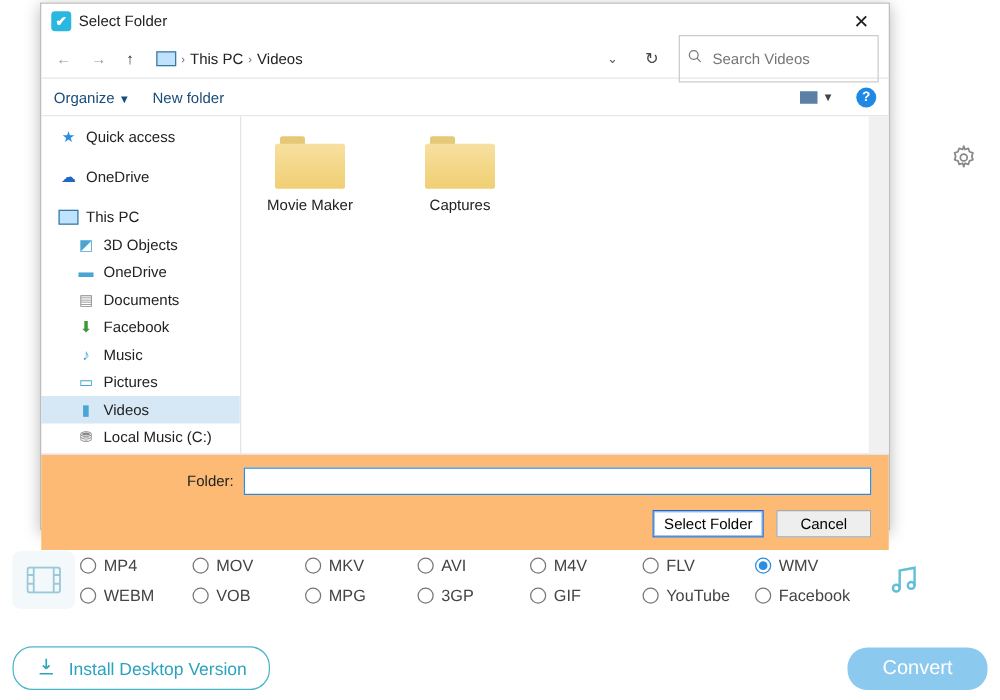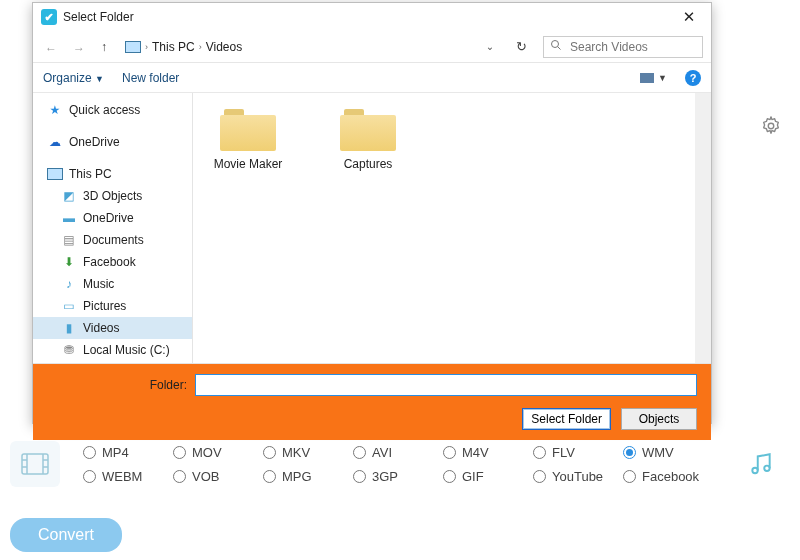--- a/index.html
+++ b/index.html
@@ -1,19 +1,19 @@
 <!DOCTYPE html>
 <html><head>
 <meta charset="utf-8">
 <style>
 html,body{margin:0;padding:0;width:800px;height:560px;background:#fff;font-family:"Segoe UI",Arial,sans-serif;font-size:12px;color:#222;overflow:hidden}
 *{box-sizing:border-box}
 .bg-layer{position:absolute;top:0;left:0;width:800px;height:560px}
 .bg-gear{position:absolute;top:115px;right:18px;color:#888}
-.bg-formats{position:absolute;top:440px;left:10px;right:10px;display:flex;align-items:center;gap:23px}
+.bg-formats{position:absolute;top:440px;left:10px;right:10px;display:flex;align-items:center;gap:4px}
 .video-badge{width:50px;height:46px;border-radius:6px;background:#f3f8fb;display:flex;align-items:center;justify-content:center;color:#9cc9d9}
 .music-badge{width:50px;height:46px;display:flex;align-items:center;justify-content:center;color:#61c0d6}
 .fmt-grid{display:grid;grid-template-columns:repeat(7,90px);grid-template-rows:24px 24px;align-items:center}
 .fmt{display:flex;align-items:center;gap:6px;font-size:13px;color:#444}
 .radio{width:13px;height:13px;border:1.5px solid #777;border-radius:50%;background:#fff;display:inline-flex;align-items:center;justify-content:center}
 .radio.sel{border-color:#2a8de0}
 .radio.sel::after{content:"";width:7px;height:7px;border-radius:50%;background:#2a8de0}
 .bg-footer{position:absolute;bottom:8px;left:10px;right:10px;display:flex;justify-content:space-between;align-items:center}
 .install-btn{border:1px solid #4ab4cc;color:#2aa3bf;border-radius:16px;padding:7px 18px;display:flex;align-items:center;gap:10px;font-size:14px}
 .convert-btn{background:#8cc9ef;color:#fff;border-radius:16px;padding:8px 28px;font-size:16px}
@@ -23,21 +23,21 @@
 .app-icon{width:16px;height:16px;background:#2ab7e0;border-radius:3px;display:flex;align-items:center;justify-content:center;color:#fff;font-size:11px;font-weight:bold}
 .close-x{width:36px;height:24px;display:flex;align-items:center;justify-content:center;font-size:15px}
 .dlg-nav{height:32px;border-bottom:1px solid #e6e6e6;display:flex;align-items:center;padding:0 8px;gap:8px}
 .nav-arrow{color:#999;padding:3px 4px}
 .nav-arrow.en{color:#333}
 .pc-icon{display:inline-flex;width:16px;height:12px;border:1px solid #3b78a0;background:#bfe3ff}
 .breadcrumb{flex:1;display:flex;align-items:center;gap:2px;padding:0 6px;font-size:12px;color:#222}
 .bc-sep{color:#666;font-size:9px;padding:0 2px}
 .bc-down{margin-left:auto;color:#555;font-size:10px}
 .refresh{color:#444;padding:0 8px;font-size:13px}
-.search-box{width:160px;height:22px;border:1px solid #ccc;display:flex;align-items:center;padding:0 6px;gap:6px;color:#777}
+.search-box{width:160px;height:38px;border:1px solid #ccc;display:flex;align-items:center;padding:0 6px;gap:6px;color:#777}
 .search-box input{border:0;outline:0;flex:1;font-size:12px;color:#555;background:transparent}
 .dlg-toolbar{height:30px;border-bottom:1px solid #e8e8e8;display:flex;align-items:center;padding:0 10px;gap:18px;color:#1a4c7a;font-size:12px}
 .dlg-toolbar .spacer{flex:1}
 .view-btn{display:flex;align-items:center;gap:4px;color:#444}
 .help-ic{width:16px;height:16px;border-radius:50%;background:#1e88e5;color:#fff;display:flex;align-items:center;justify-content:center;font-size:11px;font-weight:bold}
 .dlg-body{display:flex;height:270px}
 .tree{width:160px;border-right:1px solid #e4e4e4;overflow-y:scroll;padding:6px 0}
 .tree::-webkit-scrollbar{width:16px}
 .tree::-webkit-scrollbar-thumb{background:#c9c9c9}
 .tree::-webkit-scrollbar-track{background:#f0f0f0}
@@ -50,21 +50,21 @@
 .ic-disk{color:#888}
 .ic-film{color:#4aa4d4}
 .tree-gap{height:10px}
 .content{flex:1;padding:14px 10px;display:flex;gap:30px;align-items:flex-start;position:relative}
 .content::-webkit-scrollbar{width:16px}
 .content-scroll{position:absolute;right:0;top:0;bottom:0;width:16px;background:#f0f0f0}
 .folder-item{display:flex;flex-direction:column;align-items:center;width:90px;gap:6px;font-size:12px}
 .big-folder{width:56px;height:44px;position:relative}
 .big-folder::before{content:"";position:absolute;top:2px;left:4px;width:20px;height:8px;background:#e6c976;border-radius:2px 2px 0 0}
 .big-folder::after{content:"";position:absolute;top:8px;left:0;right:0;bottom:0;background:linear-gradient(#f7e0a0,#f0cf73);border-radius:2px}
-.dlg-bottom{border-top:1px solid #e4e4e4;padding:10px 14px;background:#f97316}
+.dlg-bottom{border-top:1px solid #e4e4e4;padding:10px 14px;background:#fdba74}
 .folder-row{display:flex;align-items:center;gap:8px;margin-bottom:12px}
 .folder-row label{text-align:right;width:140px;color:#222}
 .folder-input{flex:1;height:22px;border:1px solid #2a8de0;outline:0;padding:0 4px;font-size:12px}
 .btn-row{display:flex;justify-content:flex-end;gap:10px}
 .dlg-btn{min-width:76px;height:22px;border:1px solid #a9a9a9;background:#eee;font-size:12px;display:inline-flex;align-items:center;justify-content:center;padding:0 8px}
 .dlg-btn.primary{border:1px solid #1e66c7;background:#fff;box-shadow:inset 0 0 0 1px #a5c7e8}
 </style>
 </head>
 <body>
 
@@ -147,20 +147,26 @@
     <div class="music-badge">
         <svg width="26" height="26" viewBox="0 0 24 24" fill="none" stroke="currentColor" stroke-width="1.8">
           <path d="M9 18V5l11-2v13"></path>
           <circle cx="6.5" cy="18" r="2.5"></circle>
           <circle cx="17.5" cy="16" r="2.5"></circle>
         </svg>
       </div>
   </div>
 
   <div class="bg-footer">
+    <div class="install-btn">
+      <span><svg width="16" height="16" viewBox="0 0 24 24" fill="none" stroke="currentColor" stroke-width="2">
+            <path d="M12 3v12m0 0l-4-4m4 4l4-4M4 21h16"></path>
+          </svg></span>
+      <span>Install Desktop Version</span>
+    </div>
     <div class="convert-btn">Convert</div>
   </div>
 </div>
 
 <div class="dialog">
   <div class="dlg-title">
     <div class="dlg-title-left">
       <span class="app-icon">✔</span>
       <span>Select Folder</span>
     </div>
@@ -265,16 +271,16 @@
     </div>
   </div>
 
   <div class="dlg-bottom">
     <div class="folder-row">
       <label>Folder:</label>
       <input class="folder-input" value="" style="">
     </div>
     <div class="btn-row">
       <button class="dlg-btn primary">Select Folder</button>
-      <button class="dlg-btn">Objects</button>
+      <button class="dlg-btn">Cancel</button>
     </div>
   </div>
 </div>
 
 </body></html>

